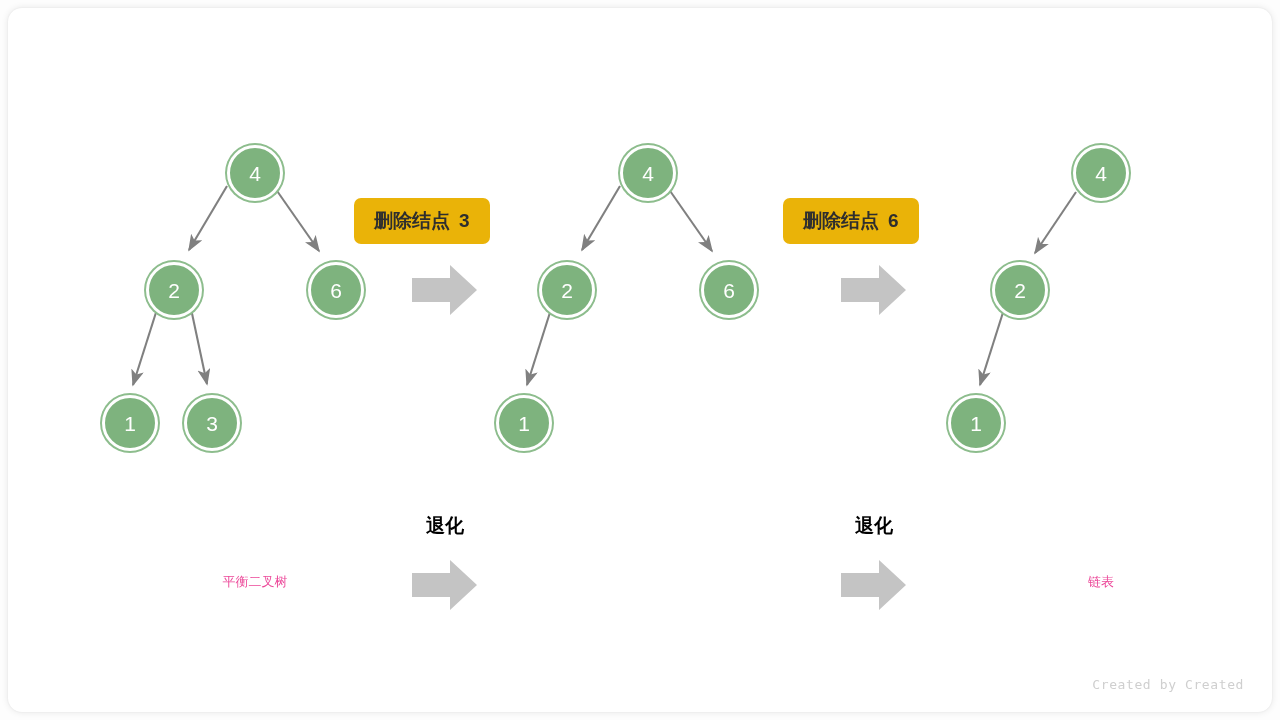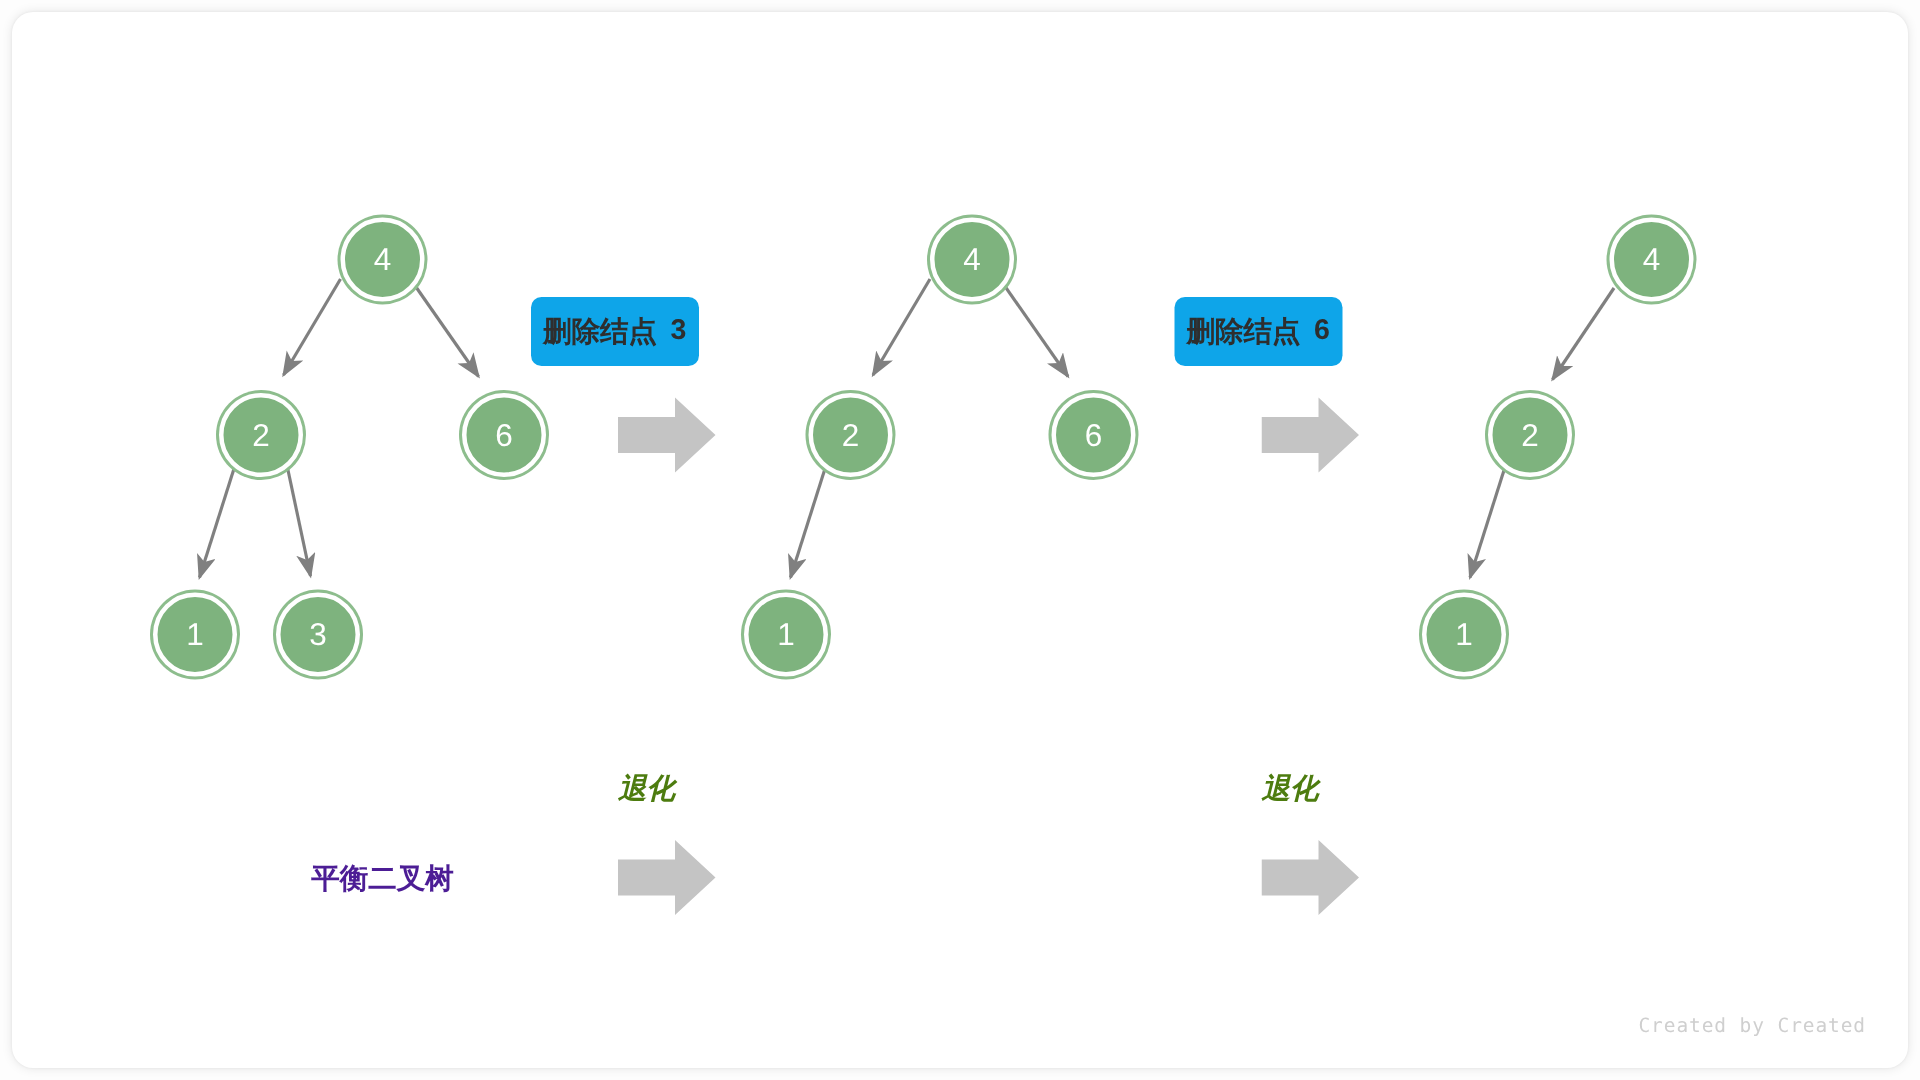--- a/index.html
+++ b/index.html
@@ -50,58 +50,57 @@
     left: 0;
     top: 0;
     width: 1264px;
     height: 704px;
     pointer-events: none;
   }
 
   
   .op-label {
     position: absolute;
-    background: #0ea5e9;
+    background: #eab308;
     border-radius: 7px;
-    padding: 10px 8px;
+    padding: 10px 20px;
     font-size: 19px;
     font-weight: bold;
     color: #2e2e2e;
     white-space: nowrap;
     display: flex;
     align-items: center;
     gap: 9px;
     box-sizing: border-box;
   }
 
   
   .block-arrow {
     position: absolute;
     width: 66px;
     height: 52px;
   }
 
   
   .caption {
     position: absolute;
+    font-size: 13px;
+    font-weight: normal;
+    color: #ec4899;
+    white-space: nowrap;
+    text-align: center;
+  }
+
+  .degrade-label {
+    position: absolute;
     font-size: 19px;
     font-weight: bold;
-    color: #4c1d95;
+    color: #000000;
     white-space: nowrap;
     text-align: center;
-  }
-
-  .degrade-label {
-    position: absolute;
-    font-size: 19px;
-    font-weight: bold;
-    color: #4d7c0f;
-    white-space: nowrap;
-    text-align: left;
-    font-style: italic;
   }
 
   
   .watermark {
     position: absolute;
     right: 28px;
     bottom: 20px;
     font-family: "DejaVu Sans Mono", "Liberation Mono", monospace;
     font-size: 13px;
     color: #cfcfcf;
@@ -201,16 +200,19 @@
   <svg class="block-arrow" style="left:404px; top:551px;" viewBox="0 0 66 52">
     <path d="M0,14 L38,14 L38,1 L65,26 L38,51 L38,38 L0,38 Z" fill="#c4c4c4"></path>
   </svg>
   <svg class="block-arrow" style="left:833px; top:551px;" viewBox="0 0 66 52">
     <path d="M0,14 L38,14 L38,1 L65,26 L38,51 L38,38 L0,38 Z" fill="#c4c4c4"></path>
   </svg>
 
   <div class="caption" style="left:147px; top:565px; width:200px;">
     <span>平衡二叉树</span>
   </div>
+  <div class="caption" style="left:993px; top:565px; width:200px;">
+    <span>链表</span>
+  </div>
 
   <div class="watermark">Created by Created</div>
 
 </div>
 
 </body></html>

